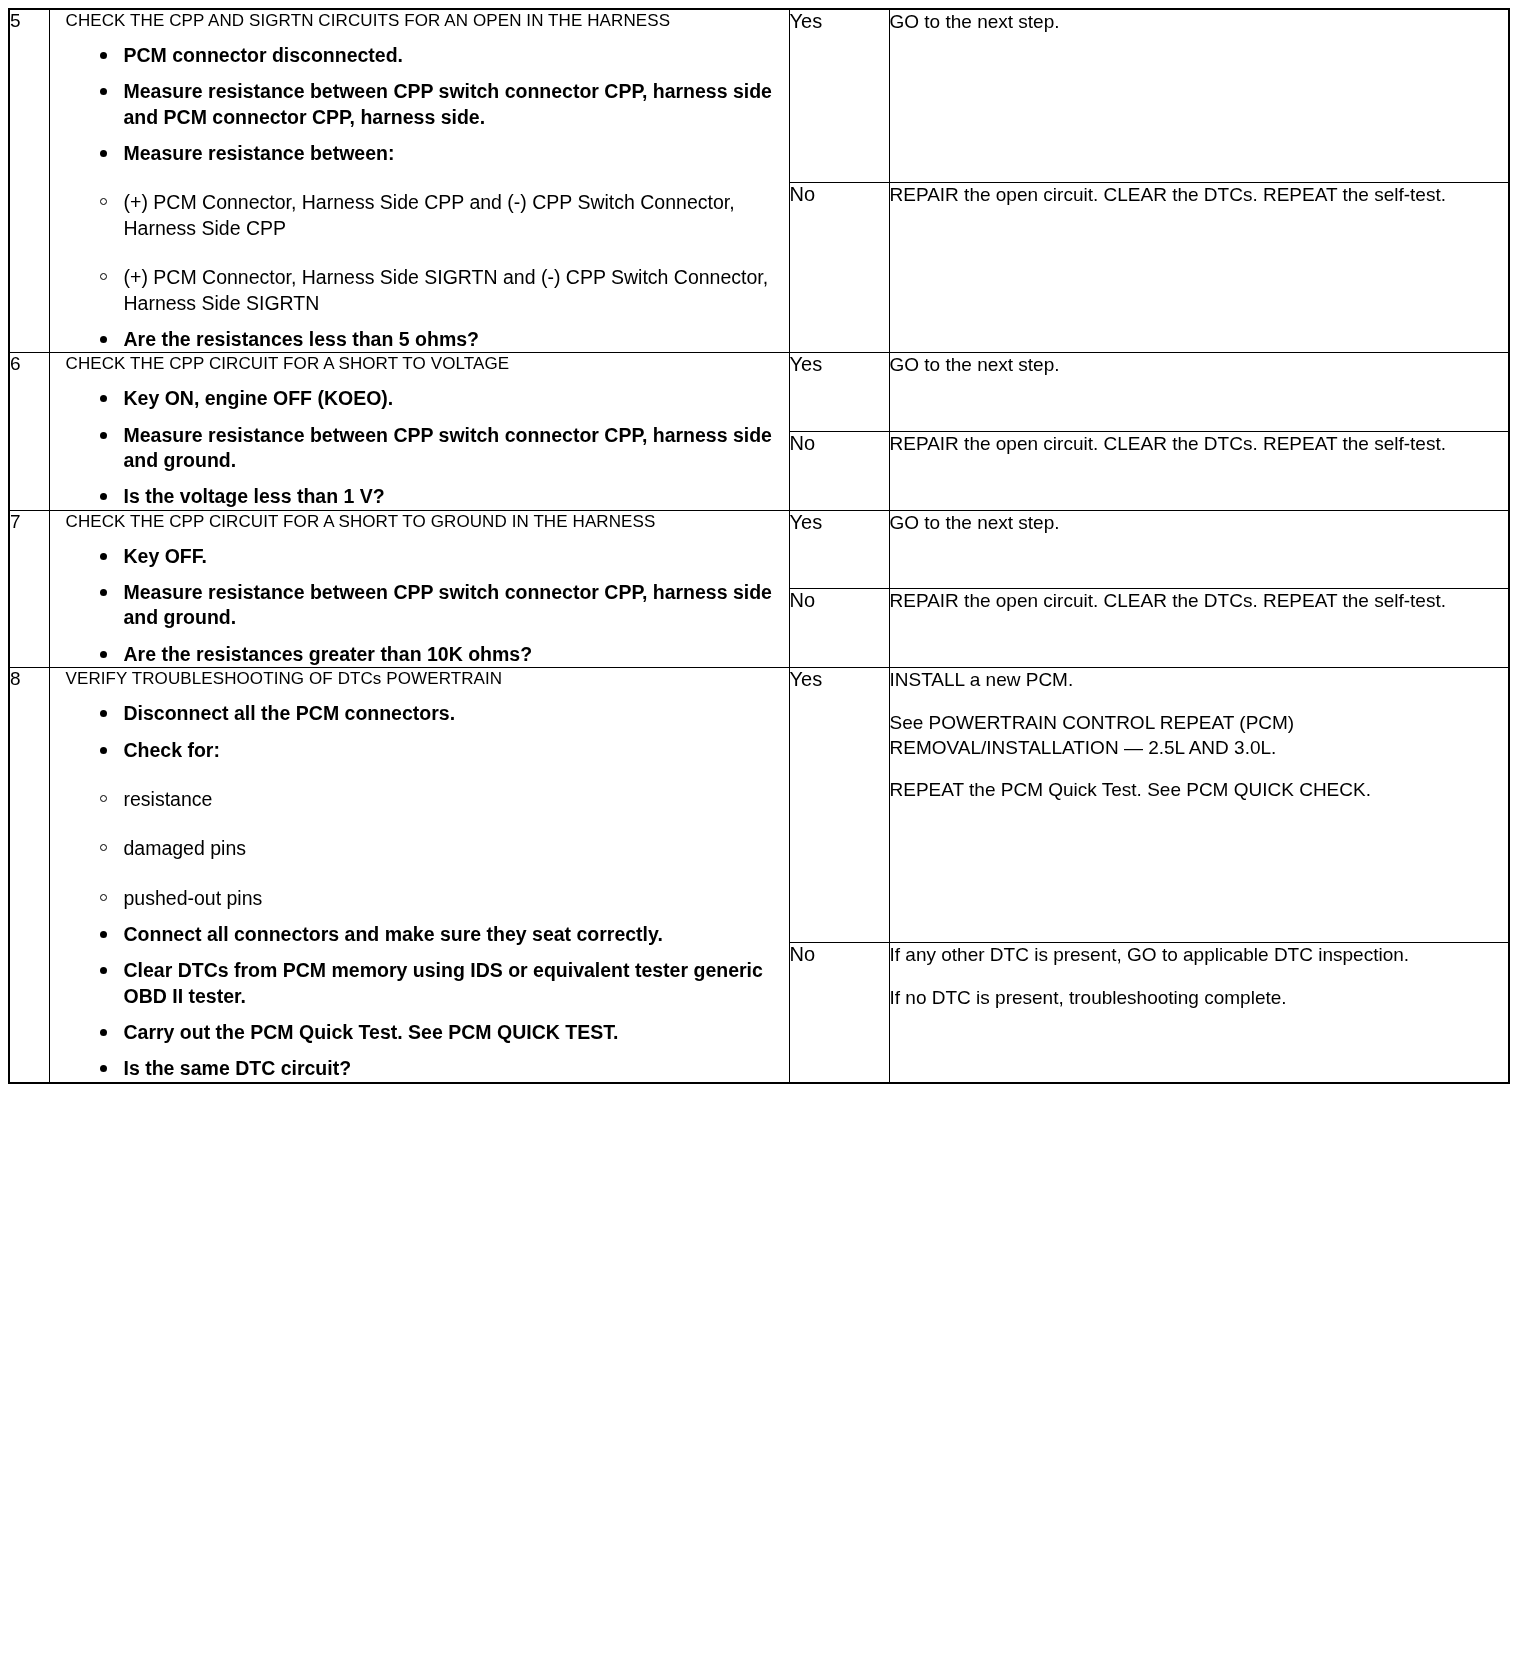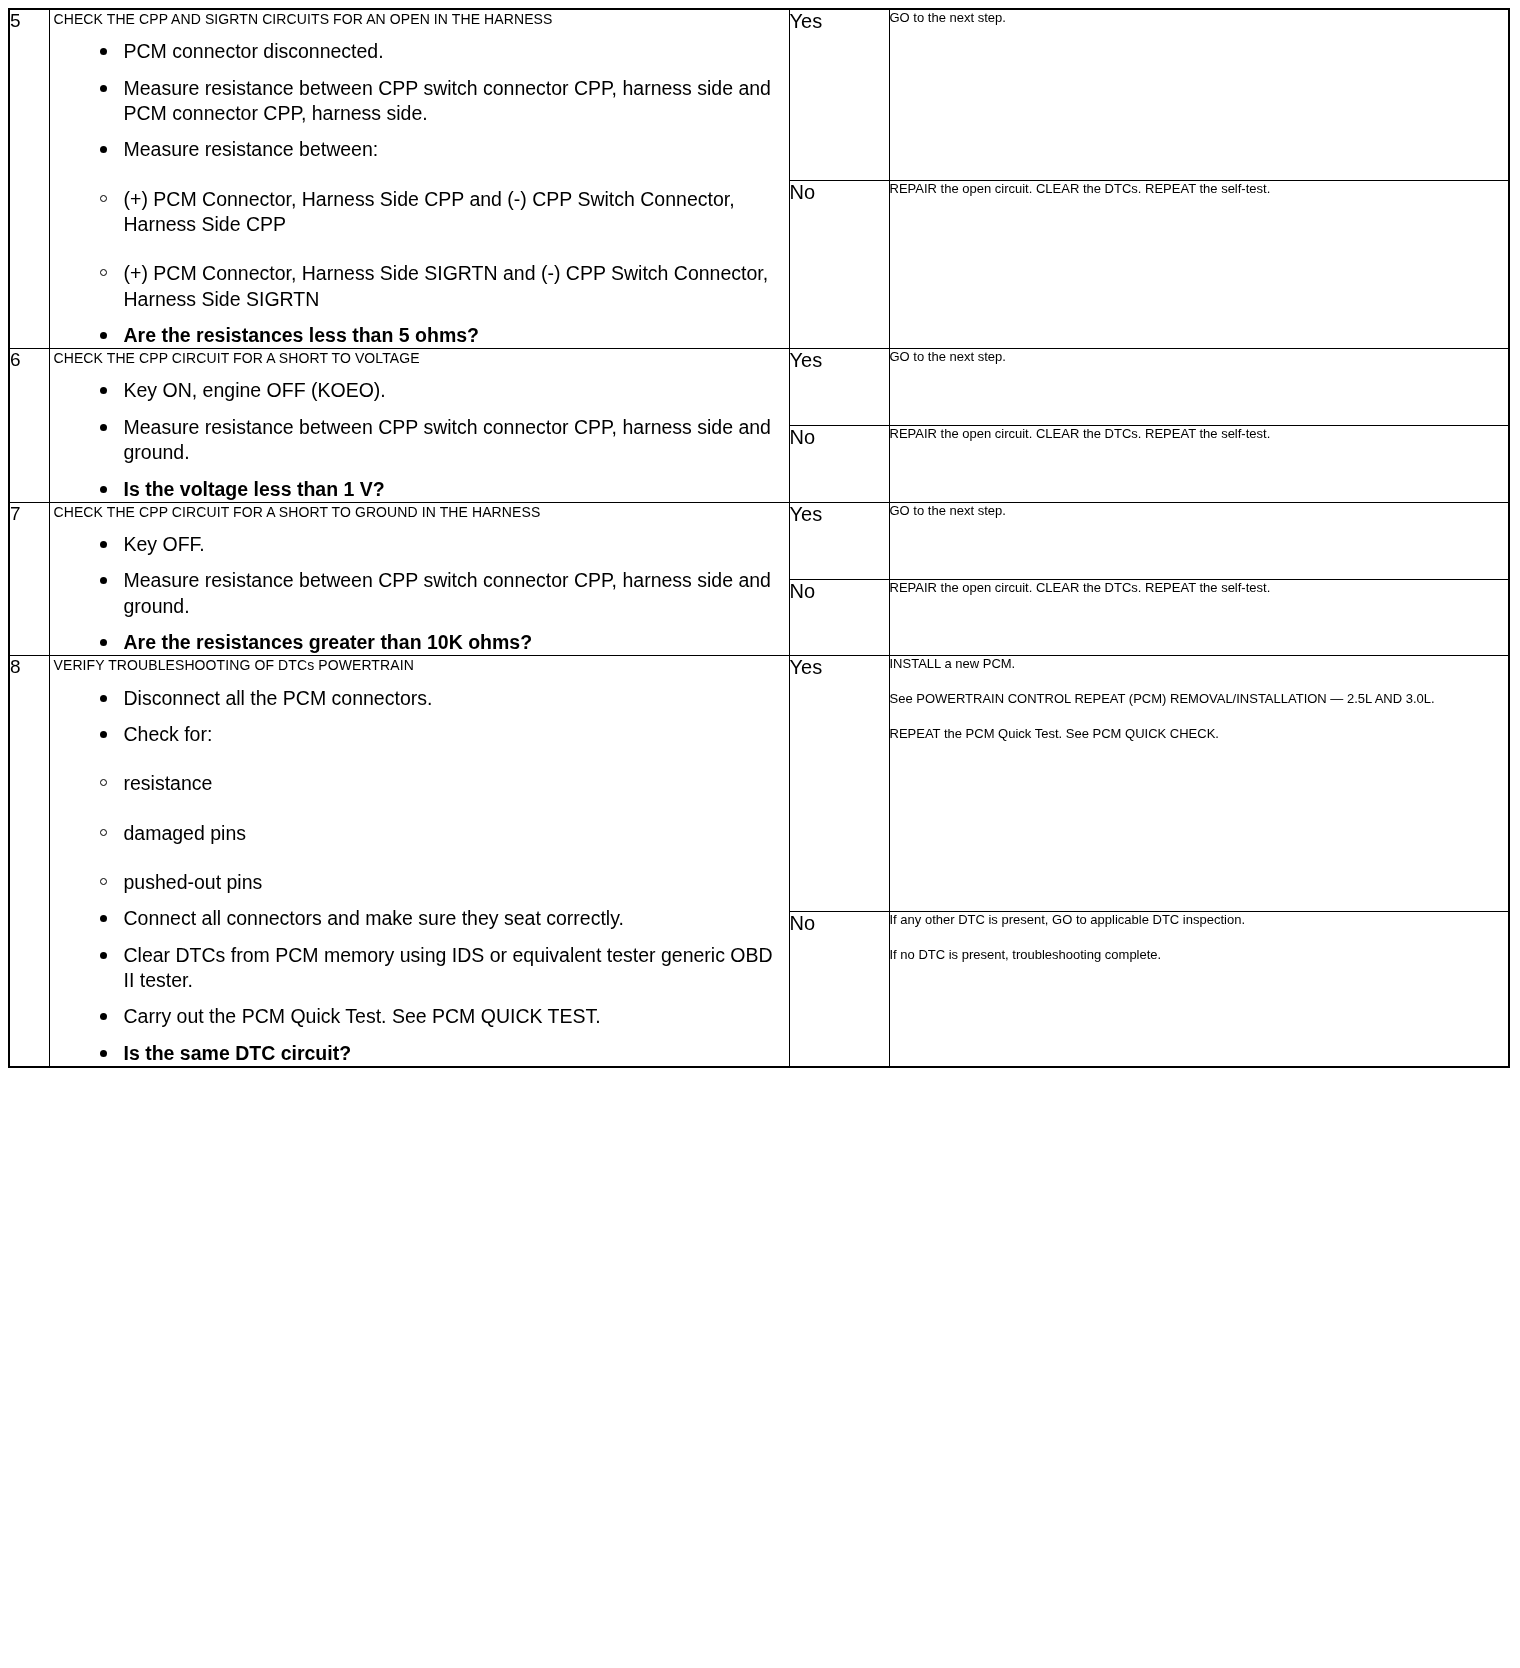--- a/index.html
+++ b/index.html
@@ -44,35 +44,36 @@
   .numcell .n { display: block; }
   .num-bottom { vertical-align: bottom; padding-bottom: 10px; }
   .num-mid { vertical-align: middle; padding-top: 0; }
 
   .actioncell {
     padding: 8px 10px 12px 10px;
     font-size: 19.5px;
     line-height: 1.28;
   }
   .title {
-    font-size: 14px;
-    line-height: 1.3;
-    margin: 0 0 4px 4px;
+    font-size: 17px;
+    line-height: 1.3;
+    margin: 0 0 4px 16px;
     letter-spacing: 0.1px;
   }
   ul.lv1 {
     list-style: none;
     margin: 0;
     padding: 0 0 0 48px;
   }
   ul.lv1 > li {
     position: relative;
     margin: 11px 0 0 0;
     padding-left: 26px;
     line-height: 1.3;
+    font-weight: bold;
   }
   ul.lv1 > li::before {
     content: "";
     position: absolute;
     left: 2px;
     top: 9px;
     width: 7px;
     height: 7px;
     background: #000;
     border-radius: 50%;
@@ -103,21 +104,21 @@
   li.q { font-weight: bold; }
 
   .yncell {
     font-size: 20px;
     padding: 10px 0 0 10px;
     vertical-align: top;
   }
   .yn-mid { vertical-align: middle; padding-top: 0; }
 
   .resultcell {
-    font-size: 13px;
+    font-size: 19px;
     line-height: 1.3;
     padding: 10px 14px 10px 12px;
     vertical-align: top;
   }
   .res-mid { vertical-align: middle; }
   .resultcell p {
     margin: 0 0 18px 0;
   }
   .resultcell p:last-child { margin-bottom: 0; }
 </style>

